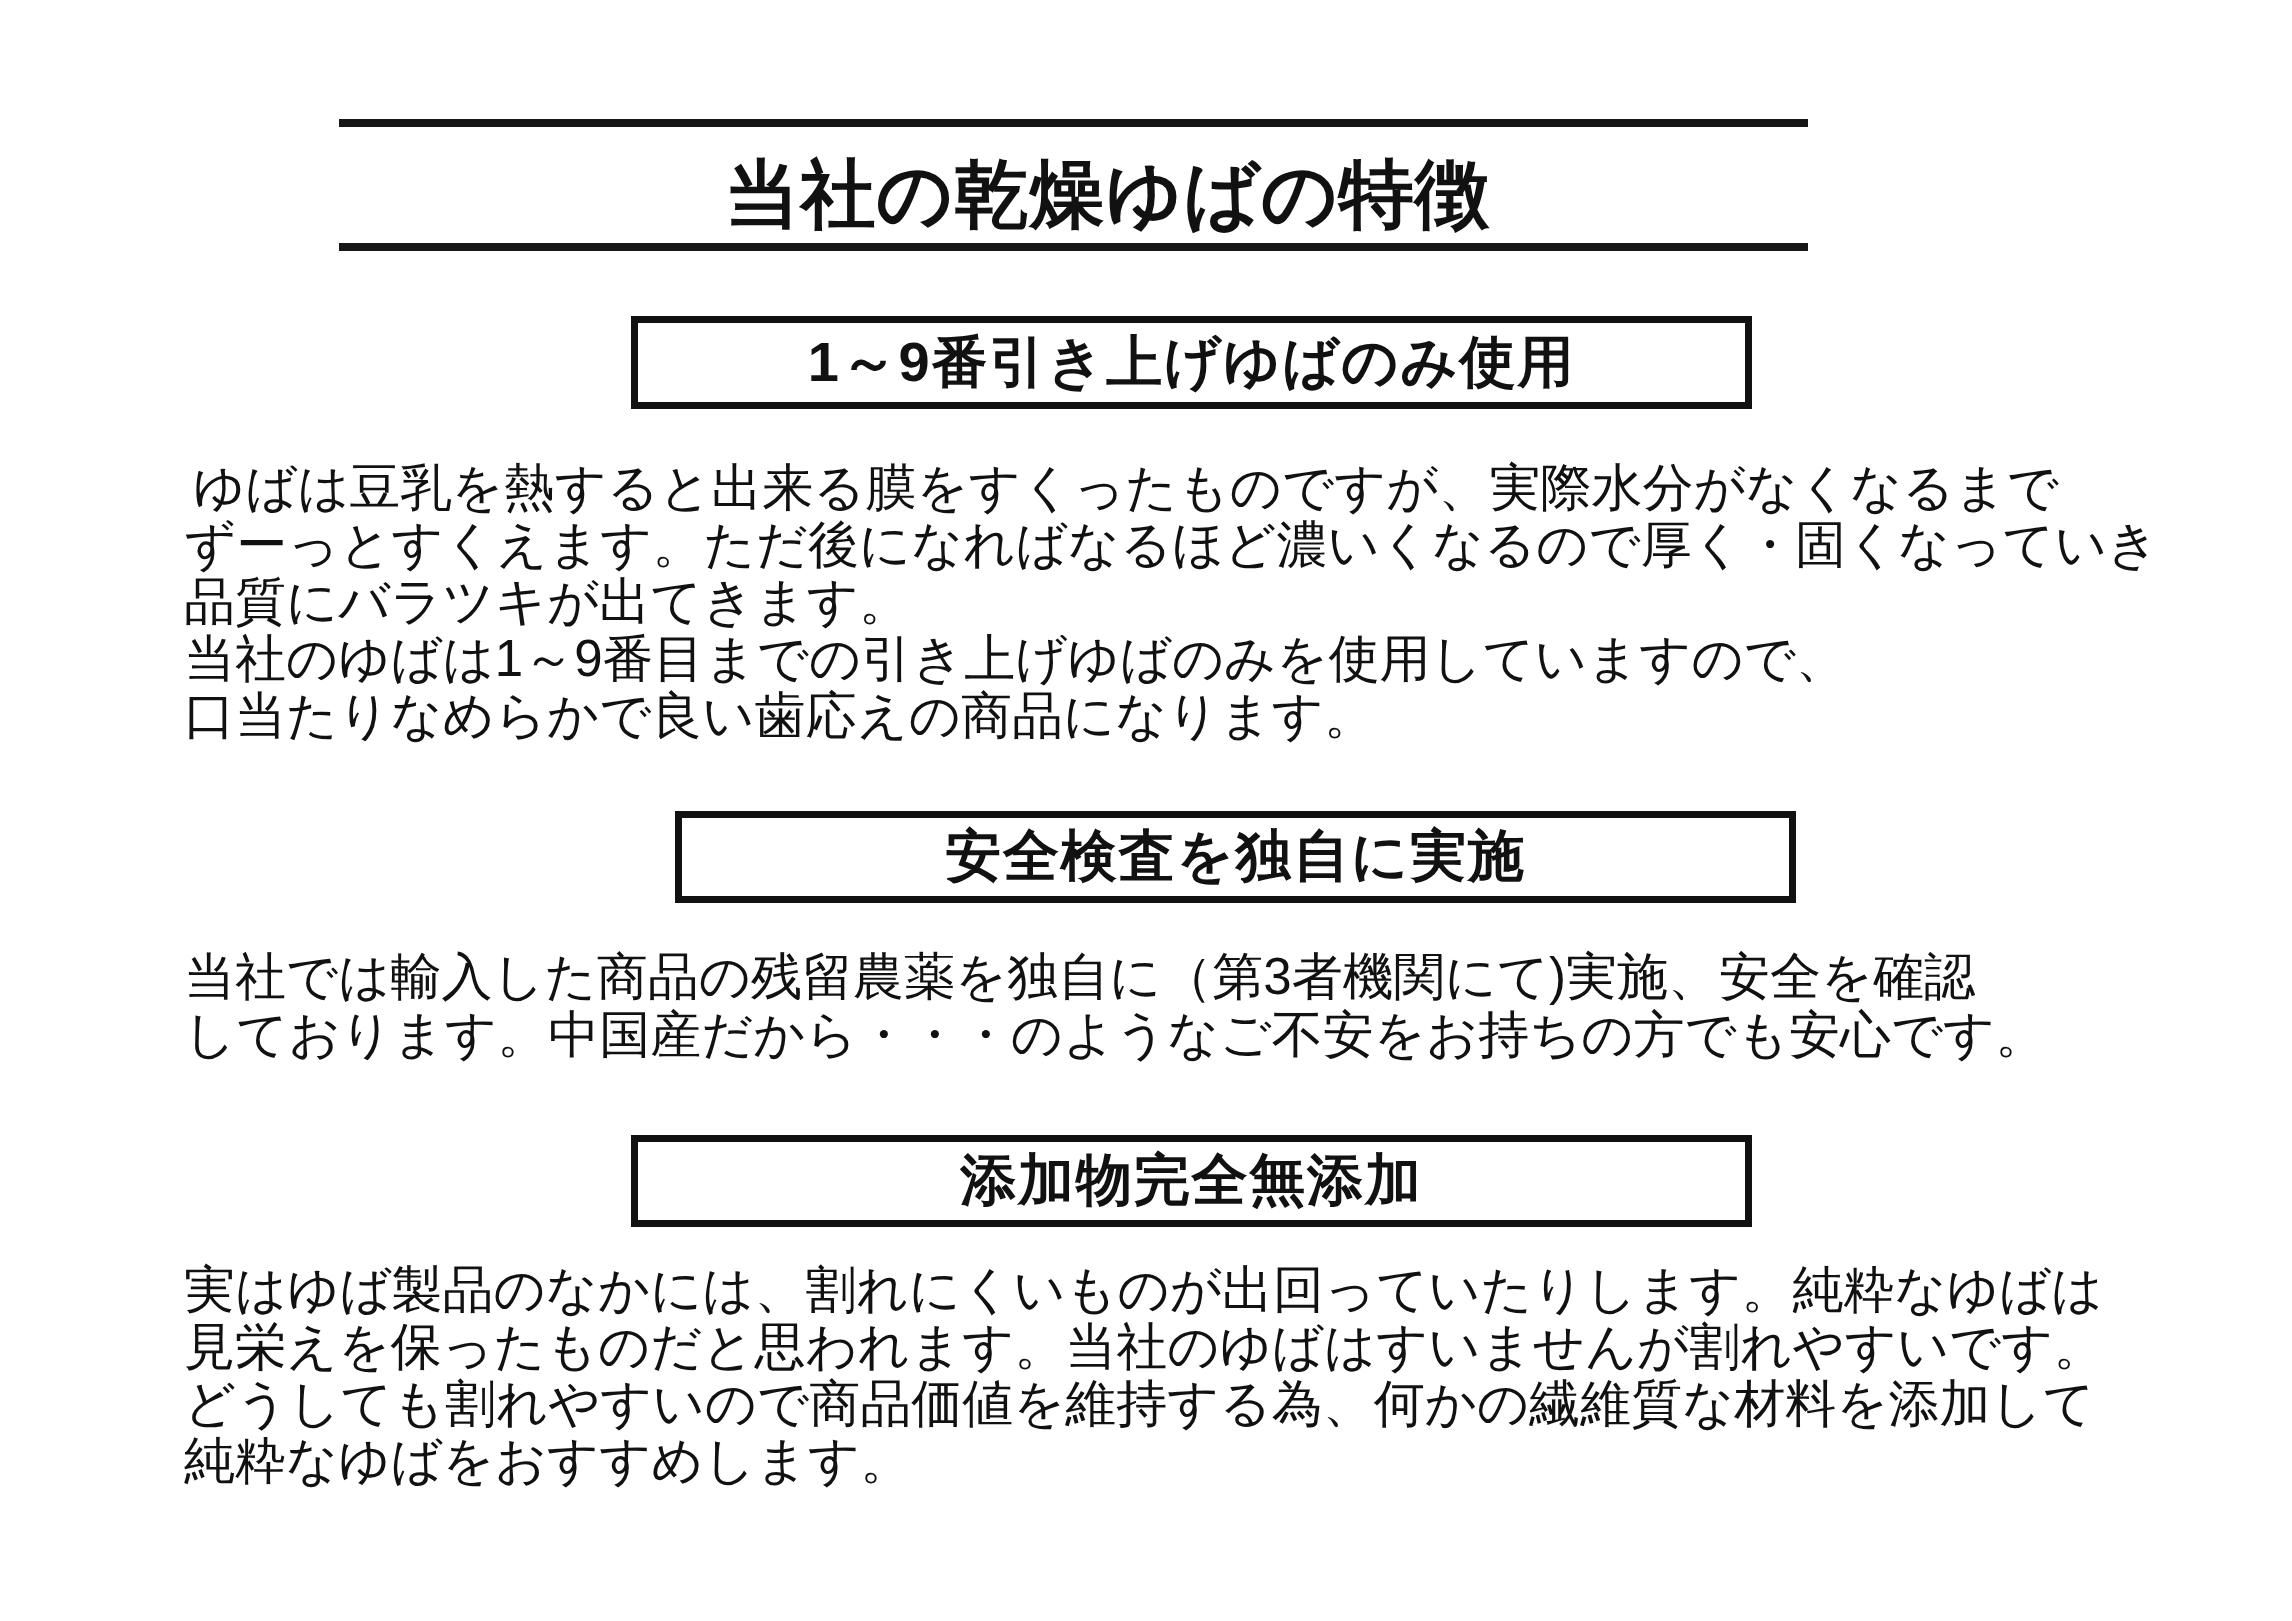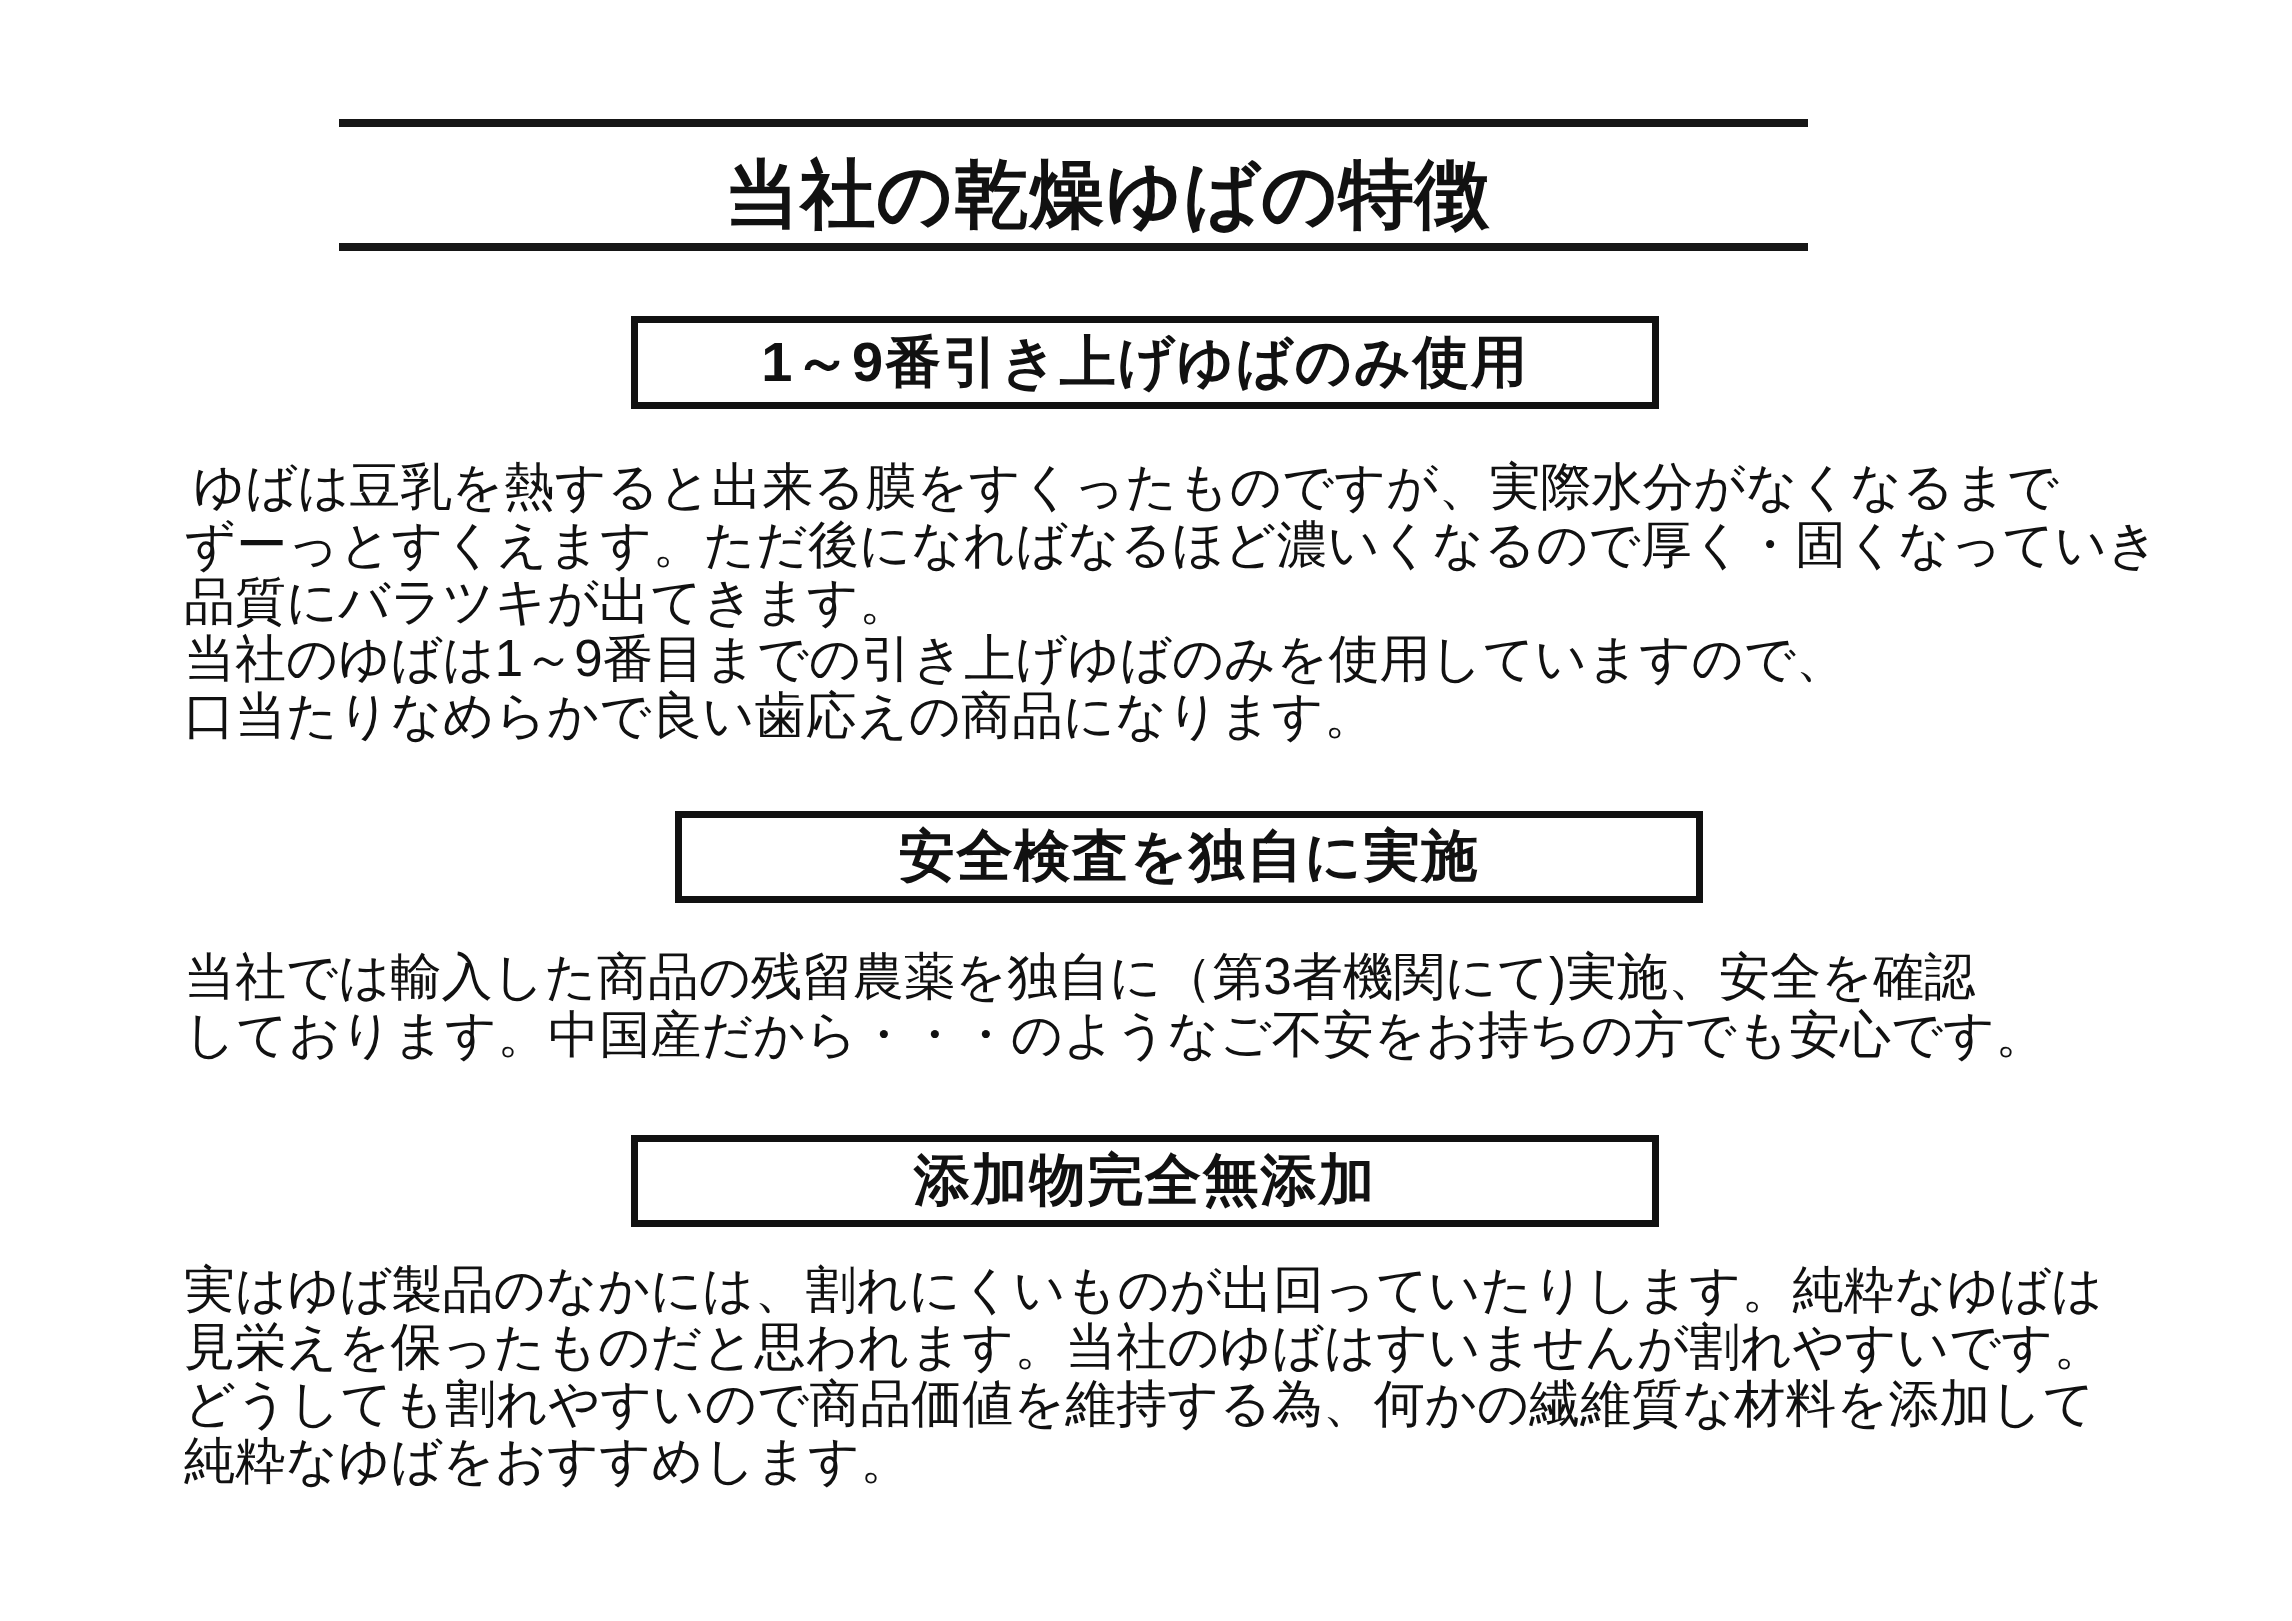--- a/index.html
+++ b/index.html
@@ -30,21 +30,21 @@
     text-align:center;
     font-size:75px;
     line-height:99px;
     font-weight:bold;
     letter-spacing:0.9px;
     white-space:nowrap;
   }
   .hbox{
     position:absolute;
     left:631px;
-    width:1028px;
+    width:1121px;
     height:93px;
     border:7.2px solid #111111;
     box-sizing:border-box;
     display:flex;
     align-items:center;
     justify-content:center;
     background:#ffffff;
   }
   .hbox span{
     font-size:56px;
@@ -60,21 +60,21 @@
     left:184px;
     width:2087px;
     font-size:51px;
     line-height:57px;
     font-weight:normal;
     white-space:nowrap;
   }
   .p1{top:459px;}
   .p2{top:948px;line-height:58px;}
   .p3{top:1261px;}
-  .p1 .line:first-child{padding-left:9px;font-family:Liberation Serif, serif;}
+  .p1 .line:first-child{padding-left:9px;}
   .line{height:inherit;}
 </style>
 </head>
 <body>
 
 <div class="page">
 
   <div class="rule rule-top"></div>
   <h1 class="title">当社の乾燥ゆばの特徴</h1>
   <div class="rule rule-bottom"></div>

